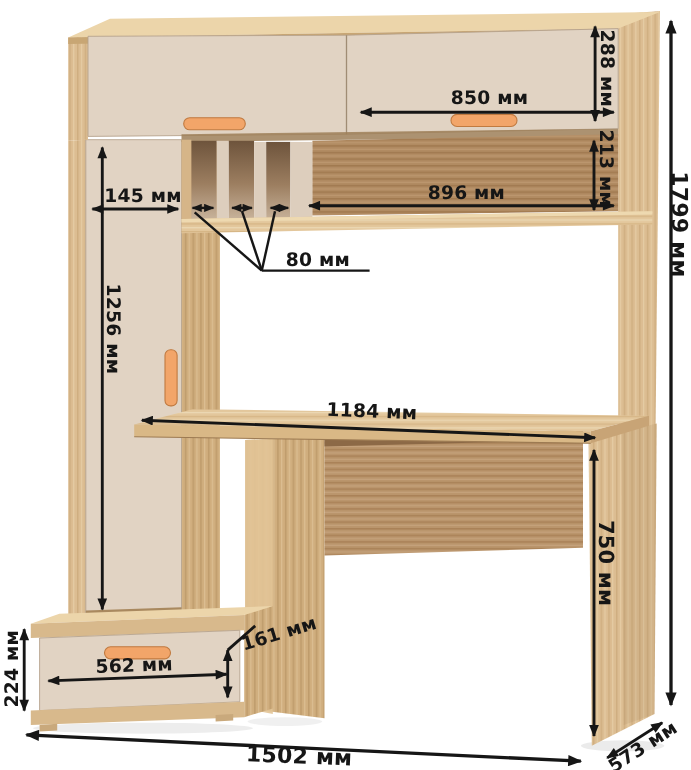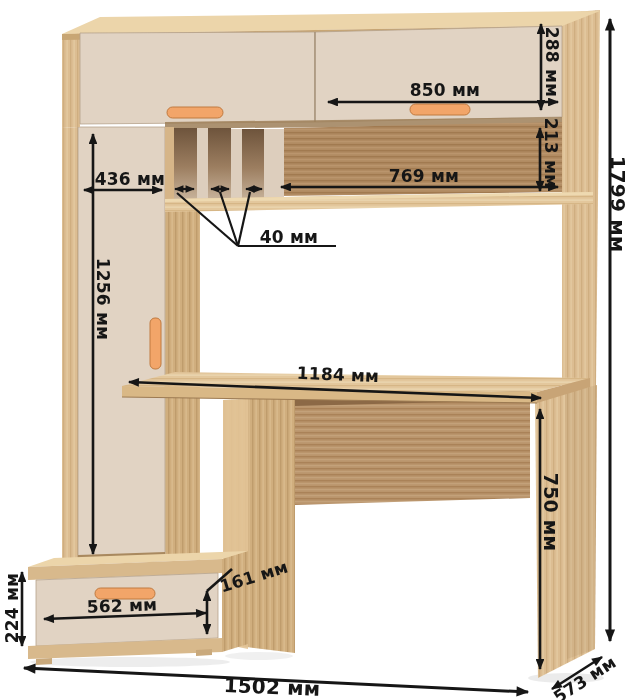--- a/index.html
+++ b/index.html
@@ -160,23 +160,23 @@
     <line x1="207" y1="591" x2="207" y2="634" marker-start="url(#as)" marker-end="url(#ae)"></line>
     <polyline points="207,591 232,569"></polyline>
     <line stroke-width="3" x1="24" y1="668" x2="528" y2="692" marker-start="url(#as)" marker-end="url(#ae)"></line>
     <line x1="552" y1="689" x2="602" y2="657" marker-start="url(#as)" marker-end="url(#ae)"></line>
   </g>
 </svg>
 
   <div class="dim r90" style="left:551px;top:62px">288 мм</div>
   <div class="dim" style="left:445px;top:90px">850 мм</div>
   <div class="dim r90" style="left:550px;top:153px">213 мм</div>
-  <div class="dim" style="left:424px;top:176px">769 мм</div>
-  <div class="dim" style="left:130px;top:179px">436 мм</div>
-  <div class="dim" style="left:289px;top:237px">40 мм</div>
+  <div class="dim" style="left:424px;top:176px">896 мм</div>
+  <div class="dim" style="left:130px;top:179px">145 мм</div>
+  <div class="dim" style="left:289px;top:237px">80 мм</div>
   <div class="dim r90" style="left:102px;top:299px">1256 мм</div>
   <div class="dim r2" style="left:338px;top:375px">1184 мм</div>
   <div class="dim r90 md" style="left:550px;top:512px">750 мм</div>
   <div class="dim r90 lg" style="left:618px;top:204px">1799 мм</div>
   <div class="dim rm90" style="left:12px;top:608px">224 мм</div>
   <div class="dim rm2" style="left:122px;top:606px">562 мм</div>
   <div class="dim rm17" style="left:254px;top:577px">161 мм</div>
   <div class="dim r2 lg" style="left:272px;top:687px">1502 мм</div>
   <div class="dim rm33" style="left:585px;top:680px">573 мм</div>
 </div>

